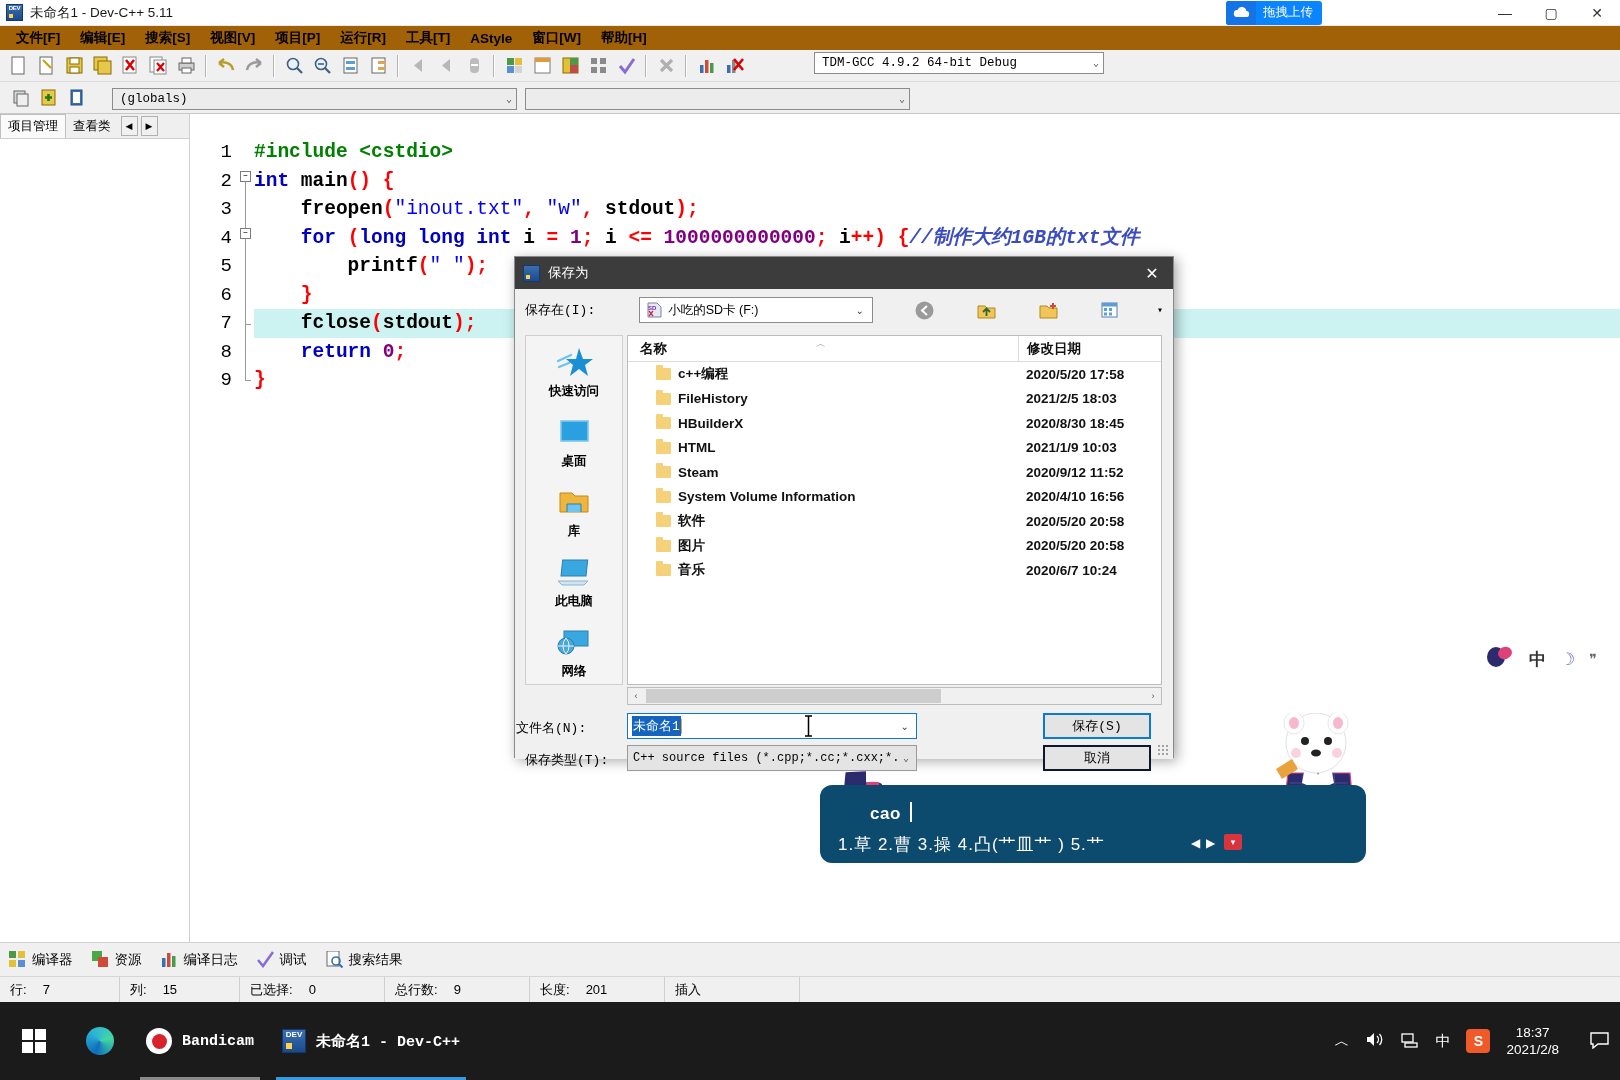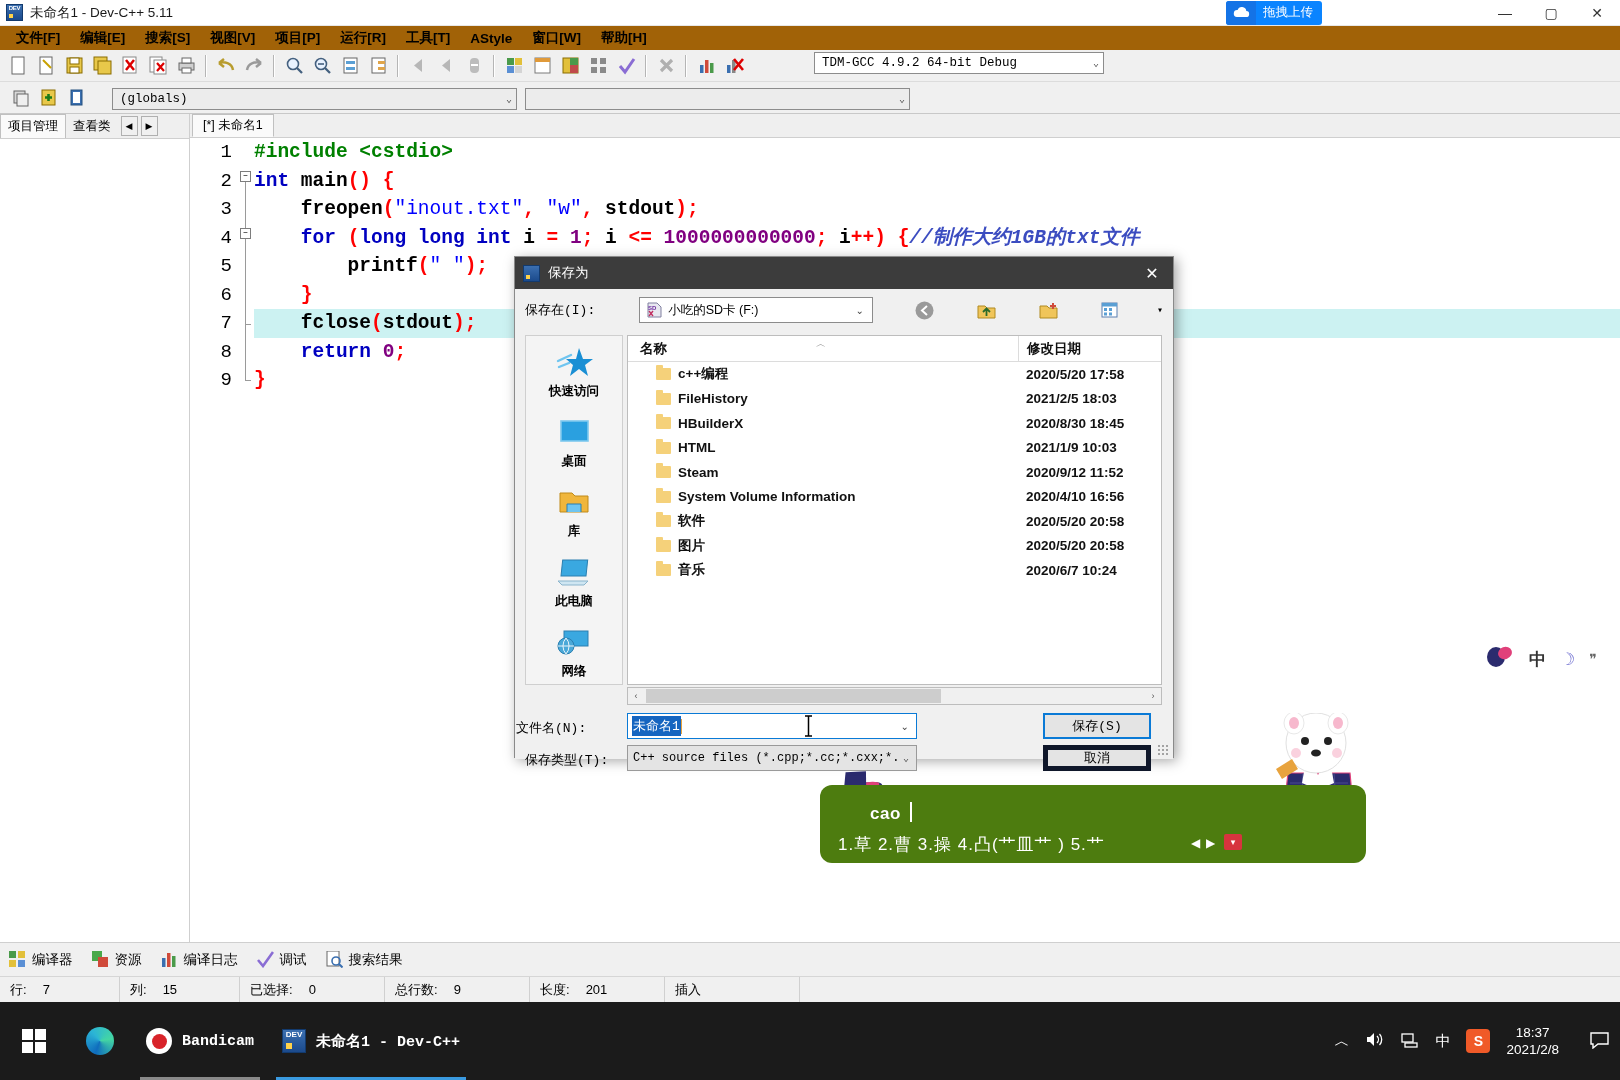--- a/index.html
+++ b/index.html
@@ -171,30 +171,30 @@
   .fn-input .sel { background:#1565c0; color:#fff; font-size:13px; padding:1px 1px; font-family:"Liberation Mono",monospace;}
   .fn-input .caretline { width:1px; height:15px; background:#e8a33d; }
   .fn-input .ar{margin-left:auto; font-size:10px;color:#444; padding-right:4px;}
   .ft-input { position:absolute; left:112px; top:456px; width:290px; height:26px; background:#e4e4e4;
     border:1px solid #9a9a9a; display:flex; align-items:center; padding:0 3px 0 5px;
     font-family:"Liberation Mono",monospace; font-size:12px; color:#000; white-space:nowrap; overflow:hidden;}
   .ft-input .ar{margin-left:auto;font-size:10px;color:#444;padding-right:4px;}
   .dbtn { position:absolute; width:108px; height:26px; font-size:13px;
      display:flex;align-items:center;justify-content:center; font-family:"Liberation Mono",monospace;}
   .dbtn.save { left:528px; top:424px; background:#e4e4e4; border:2px solid #0a7ad6; color:#000;}
-  .dbtn.cancel { left:528px; top:456px; background:#e4e4e4; border:5px solid #0f172a; color:#000;}
+  .dbtn.cancel { left:528px; top:456px; background:#e4e4e4; border:2px solid #0f172a; color:#000;}
   .grip { position:absolute; right:4px; bottom:3px; width:12px; height:12px;
      background-image:radial-gradient(#9a9a9a 1px, transparent 1px);
      background-size:4px 4px; opacity:.9;}
   .icursor { position:absolute; left:288px; top:426px; width:11px; height:22px; pointer-events:none;}
 
   
   .ime {
     position:absolute; left:820px; top:785px; width:546px; height:78px;
-    background:#4d7c0f; border-radius:12px; color:#fff;
+    background:#0c4a6e; border-radius:12px; color:#fff;
   }
   .ime .typed { position:absolute; left:50px; top:19px; font-size:17px; font-weight:bold; letter-spacing:.5px;}
   .ime .caret { position:absolute; left:90px; top:17px; width:2px; height:20px; background:#fff;}
   .ime .cands { position:absolute; left:18px; top:48px; font-size:17px; white-space:nowrap; letter-spacing:1px;}
   .ime .navl { position:absolute; left:371px; top:51px; font-size:12px;}
   .ime .navr { position:absolute; left:386px; top:51px; font-size:12px;}
   .ime .down { position:absolute; left:404px; top:49px; width:18px; height:16px;
      background:#d7343e; border-radius:2px; font-size:9px; display:flex;align-items:center;justify-content:center;}
   .hat { position:absolute; left:832px; top:765px; width:56px; height:32px;}
   .mascot { position:absolute; left:1258px; top:713px; width:120px; height:150px;}
@@ -471,23 +471,20 @@
   <div class="leftpanel">
     <div class="lptabs">
       <div class="lptab active">项目管理</div>
       <div class="lptab">查看类</div>
       <div class="lparrow">◀</div>
       <div class="lparrow">▶</div>
     </div>
     <div class="lpbody"></div>
   </div>
 
-  <div class="edtabs">
-    <div class="edtab">[*] 未命名1</div>
-  </div>
 
   <div class="editor">
     <div class="gutter">
       <div class="gut-line">1</div>
       <div class="gut-line">2</div>
       <div class="gut-line">3</div>
       <div class="gut-line">4</div>
       <div class="gut-line">5</div>
       <div class="gut-line">6</div>
       <div class="gut-line">7</div>

